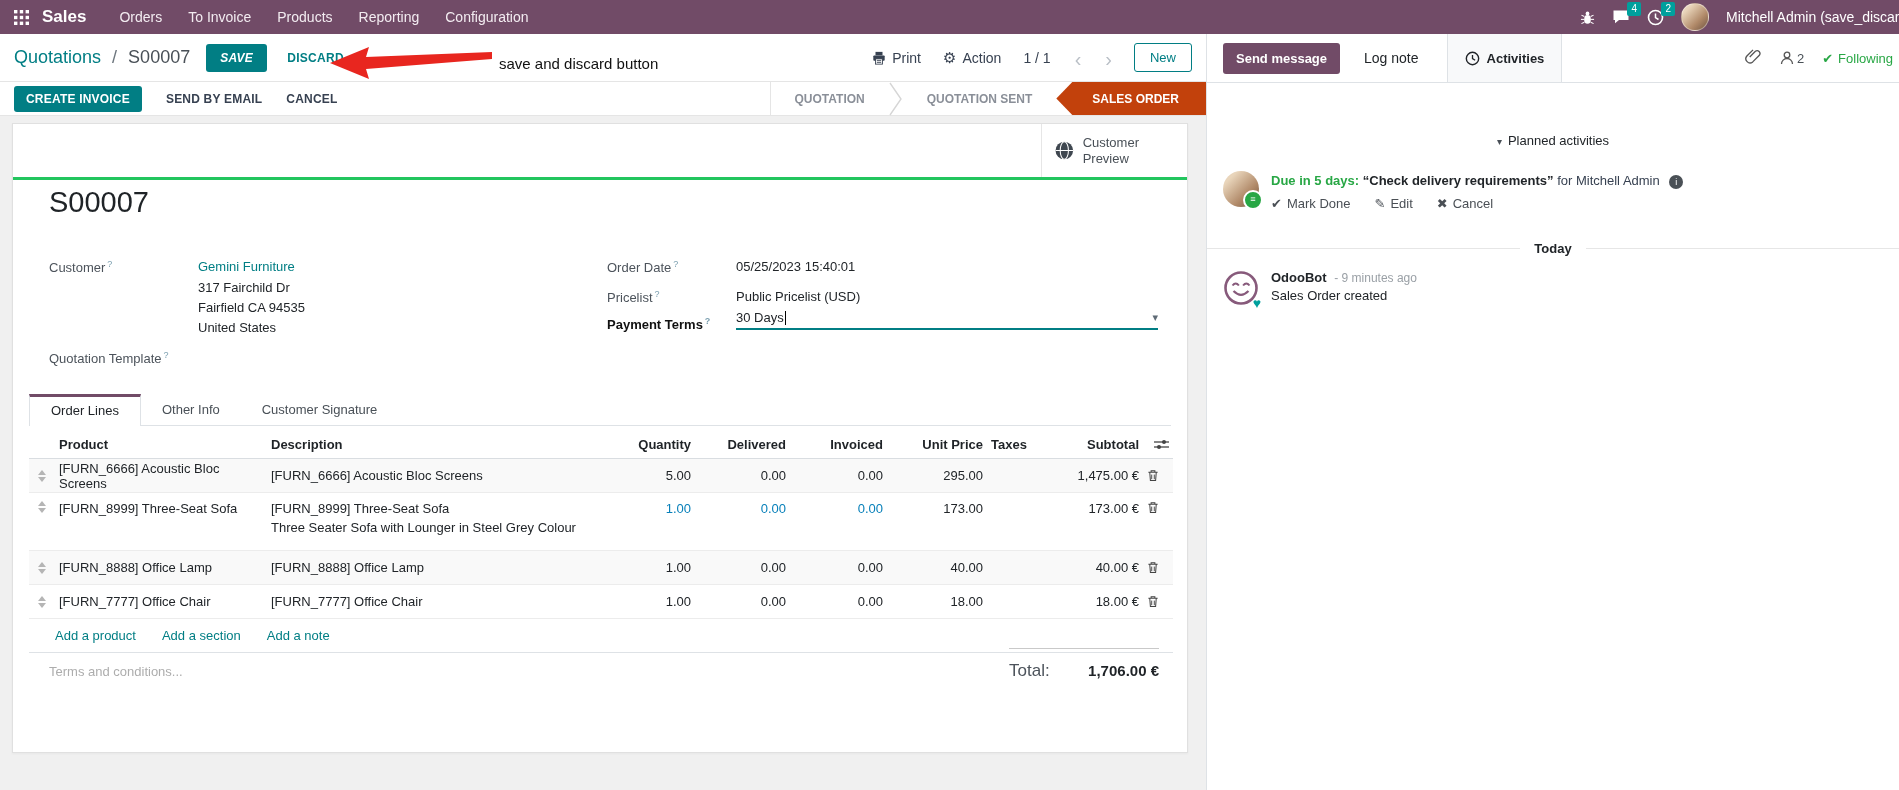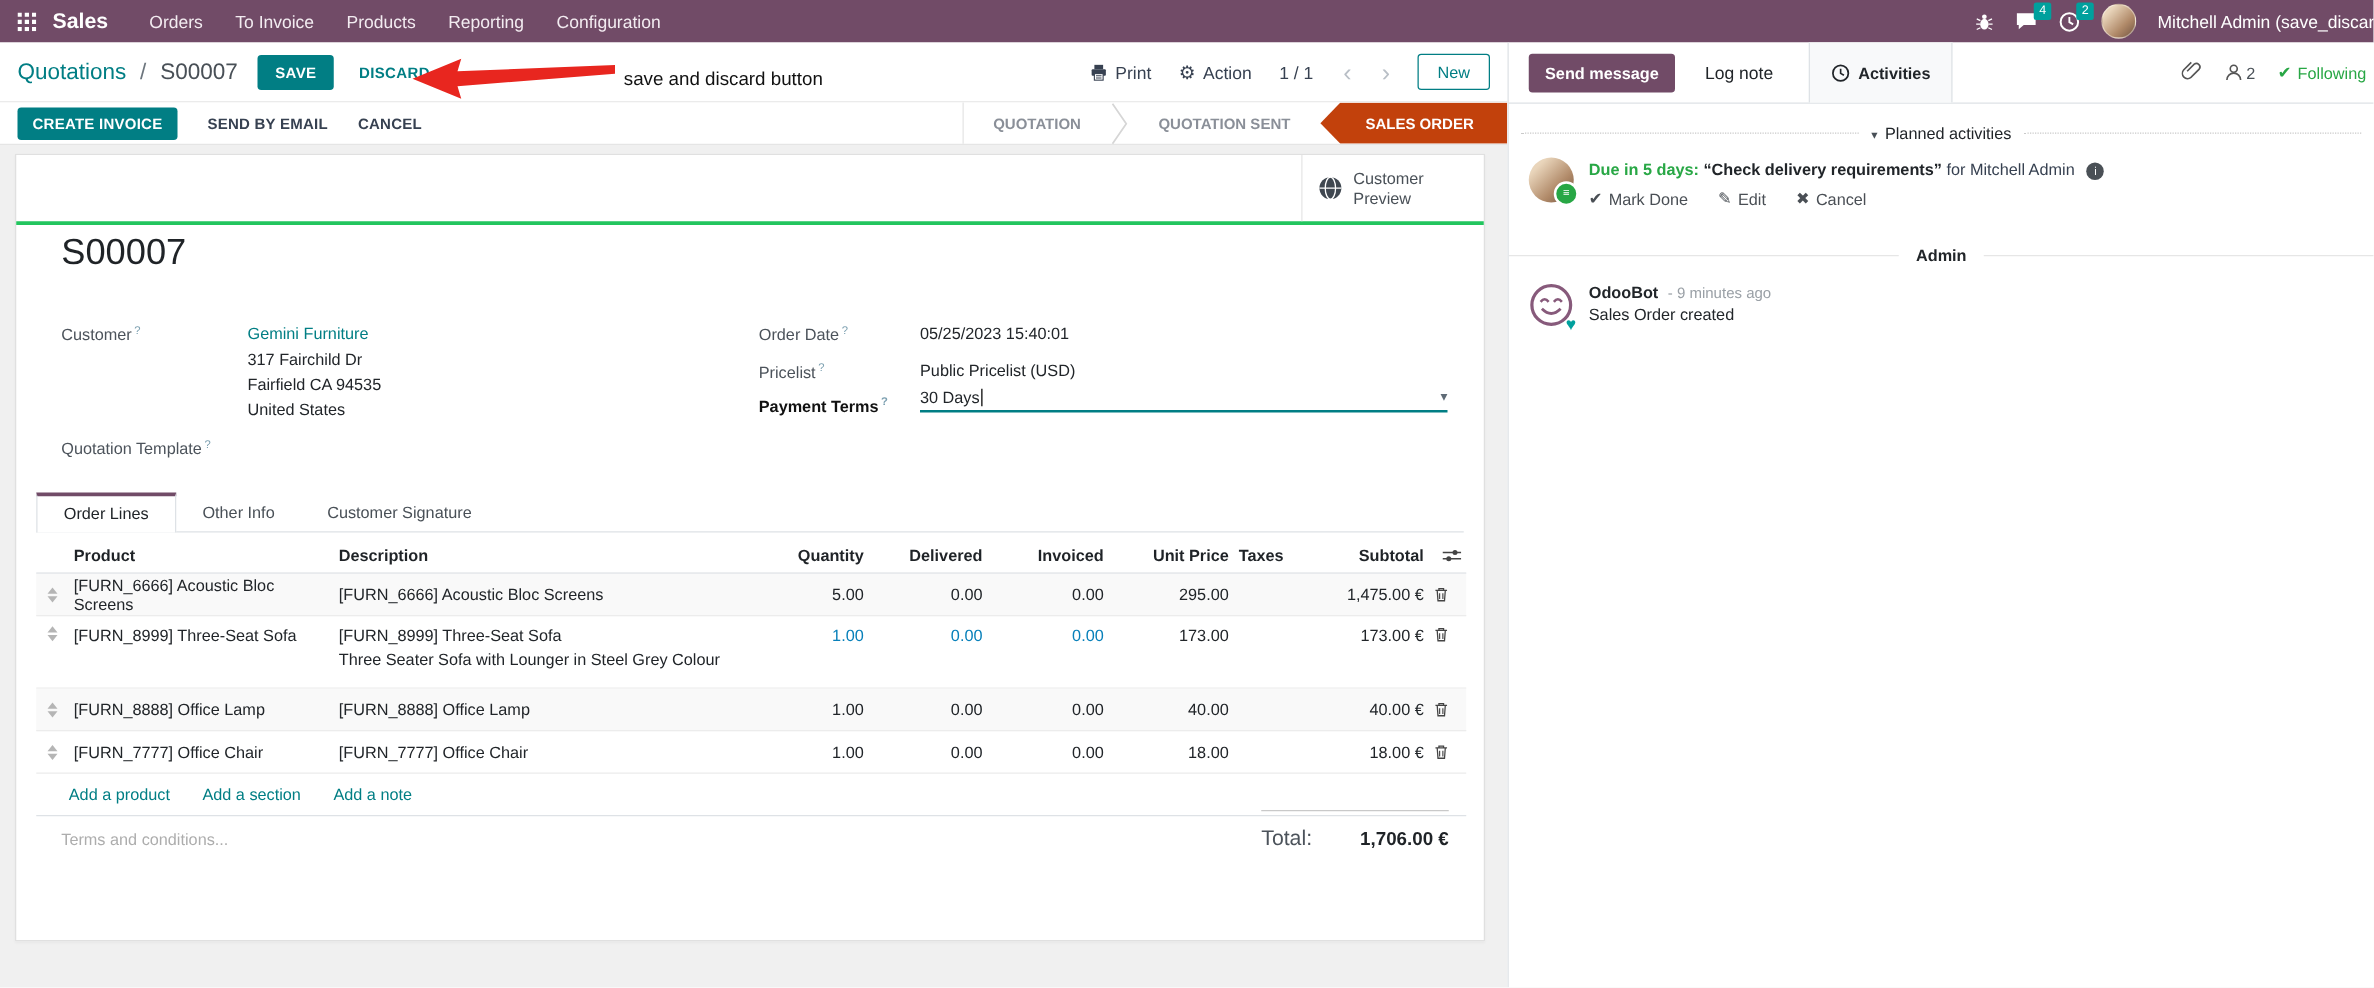--- a/index.html
+++ b/index.html
@@ -21,21 +21,21 @@
   .nav-user{font-size:14px;color:#fff;}
 
   
   .control{position:absolute;top:34px;left:0;width:1206px;height:48px;background:#fff;
            border-bottom:1px solid #e5e5e5;display:flex;align-items:center;padding:0 14px;box-sizing:border-box;}
   .crumb{font-size:18px;}
   .crumb-parent{color:#017E84;cursor:pointer;}
   .crumb-sep{color:#6c757d;padding:0 6px;}
   .crumb-current{color:#495057;}
   .btn-save{margin-left:16px;background:#017E84;color:#fff;border:none;font-size:12px;font-weight:700;
-            padding:7px 14px;border-radius:3px;cursor:pointer;letter-spacing:.3px;}
+            padding:7px 14px;border-radius:3px;cursor:pointer;letter-spacing:.3px;font-style:italic;}
   .btn-discard{margin-left:20px;color:#017E84;font-size:12px;font-weight:700;cursor:pointer;letter-spacing:.3px;}
   .cp-right{margin-left:auto;display:flex;align-items:center;gap:22px;}
   .cp-link{display:flex;align-items:center;gap:6px;color:#374151;font-size:14px;cursor:pointer;}
   .gear{font-size:15px;color:#374151;}
   .pager{display:flex;align-items:flex-end;gap:24px;color:#374151;font-size:14px;}
   .chev{color:#b9bfc6;font-size:20px;line-height:14px;cursor:pointer;}
   .btn-new{background:#fff;border:1px solid #017E84;color:#017E84;font-size:13px;padding:6px 15px;
            border-radius:3px;cursor:pointer;}
 
   
@@ -108,21 +108,21 @@
   .chatter-top{height:48px;border-bottom:1px solid #dee2e6;display:flex;align-items:center;padding-left:16px;}
   .btn-send{background:#714B67;color:#fff;border:none;font-size:13px;font-weight:700;padding:8px 13px;border-radius:3px;cursor:pointer;}
   .lognote{margin-left:24px;font-size:14px;color:#212529;cursor:pointer;}
   .act-tab{margin-left:28px;height:48px;display:flex;align-items:center;gap:7px;padding:0 17px;
            background:#f8f9fa;border-left:1px solid #dee2e6;border-right:1px solid #dee2e6;
            font-size:13px;font-weight:700;color:#212529;cursor:pointer;box-sizing:border-box;}
   .ct-right{margin-left:auto;display:flex;align-items:center;gap:18px;padding-right:6px;}
   .follow{display:flex;align-items:center;gap:5px;color:#28a745;font-size:13px;font-weight:500;cursor:pointer;white-space:nowrap;}
   .follower-cnt{display:flex;align-items:center;gap:3px;color:#495057;font-size:13px;cursor:pointer;}
 
-  .planned{display:flex;align-items:center;gap:10px;margin:16px 10px 2px;font-size:13px;color:#212529;cursor:pointer;}
+  .planned{display:flex;align-items:center;gap:10px;margin:39px 10px 2px;font-size:13px;color:#212529;cursor:pointer;flex-direction:column;}
   .dotline{flex:1;border-top:1px dotted #c9c9c9;}
   .caret-down{font-size:10px;color:#495057;margin-right:6px;}
 
   .activity{display:flex;gap:12px;padding:10px 16px 0;}
   .av36{position:relative;width:36px;height:36px;border-radius:50%;
         background:linear-gradient(135deg,#e9d5bb 20%,#b08968 65%,#6f5340);flex:none;}
   .av-badge{position:absolute;right:-4px;bottom:-3px;width:16px;height:16px;border-radius:50%;
             background:#28a745;border:2px solid #fff;color:#fff;font-size:9px;line-height:15px;text-align:center;}
   .act-line1{font-size:13px;line-height:19px;}
   .due{color:#28a745;font-weight:700;}
@@ -497,21 +497,21 @@
           <span class="act-btn">
             <span>✖</span>
               <span>Cancel</span>
             </span>
         </div>
       </div>
     </div>
 
     <div class="today-sep">
       <span class="today-line"></span>
-      <span class="today-label">Admin</span>
+      <span class="today-label">Today</span>
       <span class="today-line"></span>
     </div>
 
     <div class="message">
       <span class="odoobot">
         <svg width="36" height="36" viewBox="0 0 36 36">
             <circle cx="18" cy="18" r="15.5" fill="#fff" stroke="#875A7B" stroke-width="2.6"></circle>
           <path d="M9.5 15.5q3.2-4.2 6.4 0M20.1 15.5q3.2-4.2 6.4 0" stroke="#875A7B" stroke-width="2" fill="none"></path>
           <path d="M10.5 21q7.5 7.5 15 0" stroke="#875A7B" stroke-width="2.2" fill="none"></path>
           </svg>

